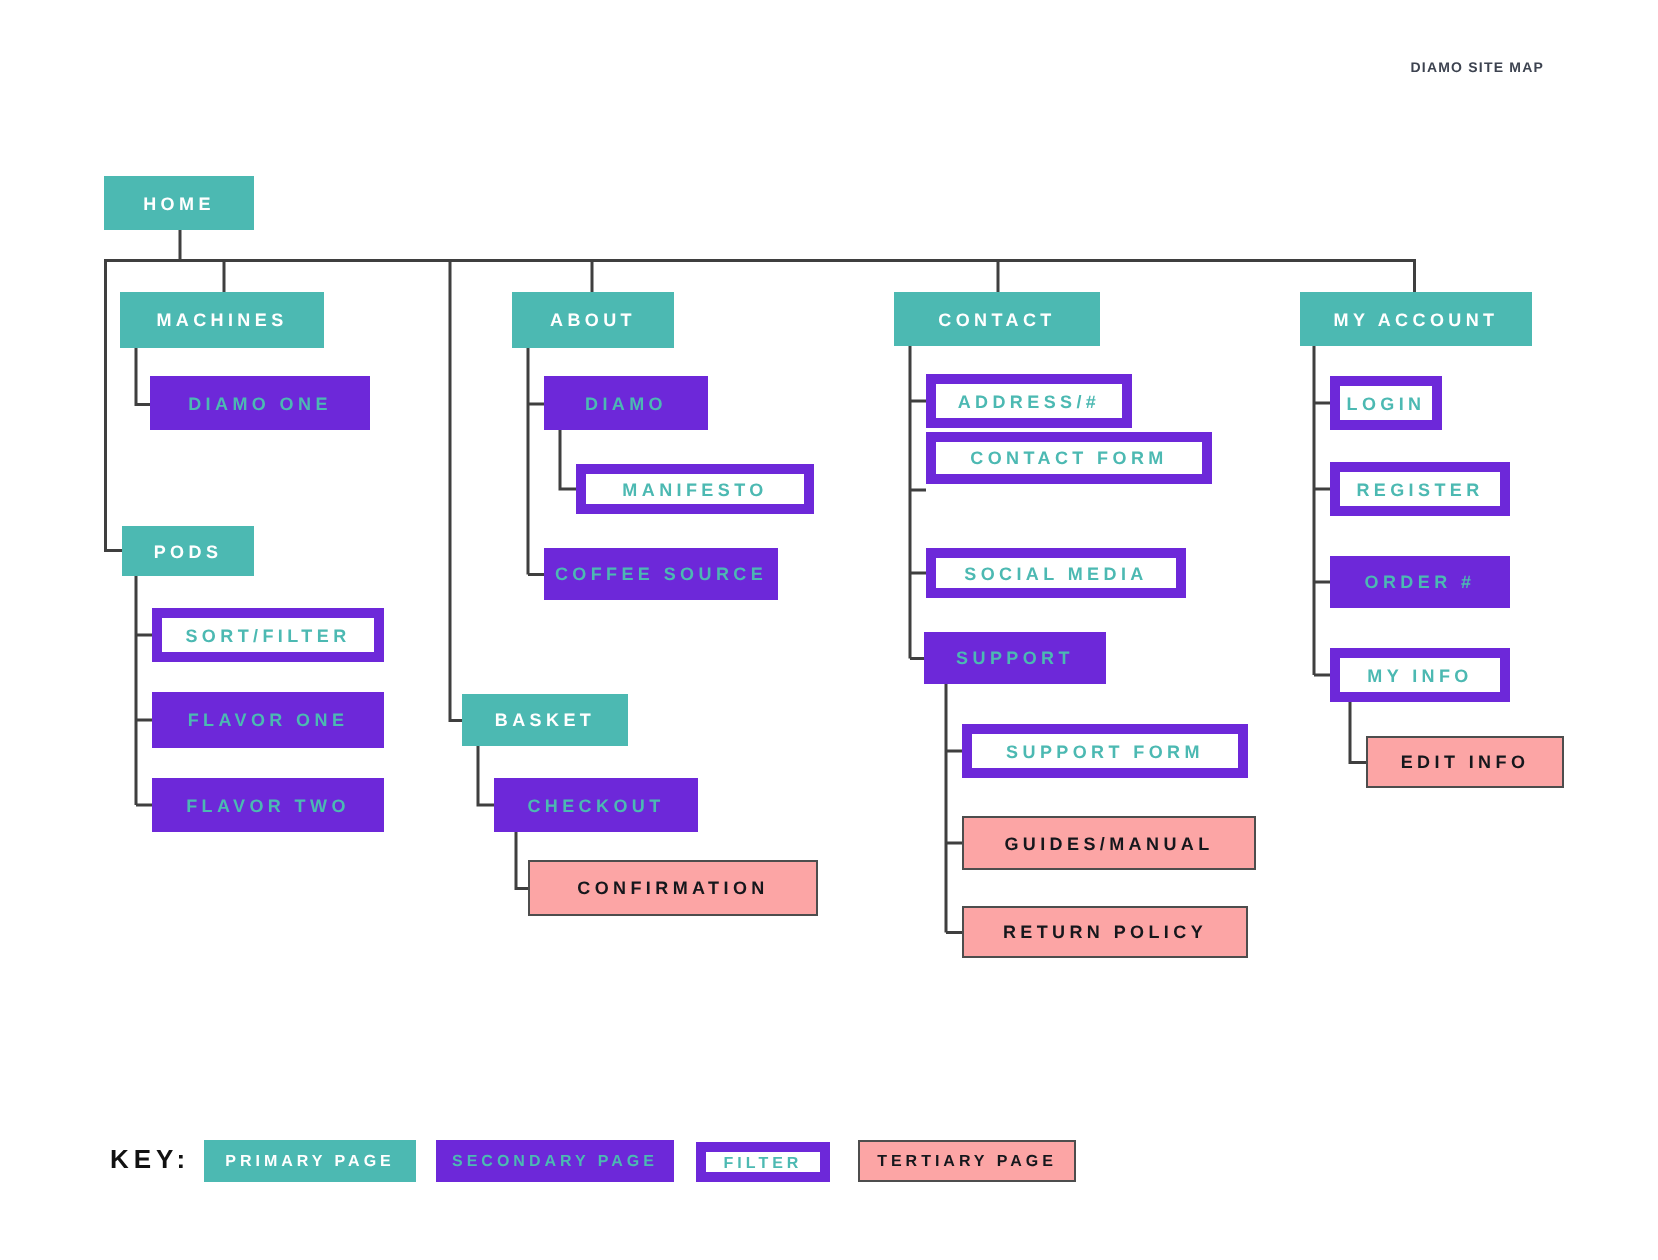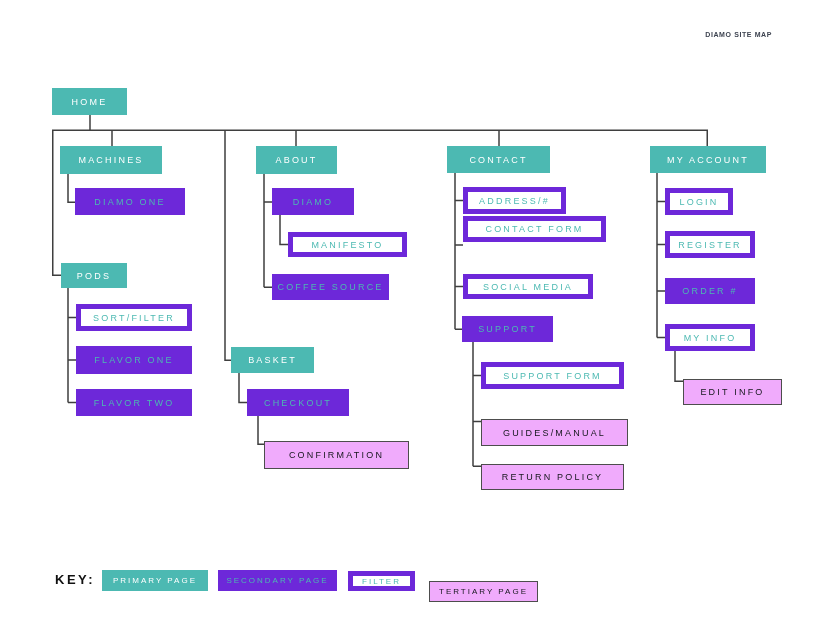--- a/index.html
+++ b/index.html
@@ -8,26 +8,26 @@
     font-family:"Liberation Sans",sans-serif;
   }
   .map-title{
     position:absolute;top:31px;right:57px;
     font-size:7px;font-weight:bold;letter-spacing:.6px;color:#3d4350;
   }
   svg.wires{position:absolute;left:0;top:0;}
   .node{
     position:absolute;box-sizing:border-box;
     display:flex;align-items:center;justify-content:center;
-    font-size:9px;font-weight:normal;letter-spacing:2.2px;white-space:nowrap;
+    font-size:9px;font-weight:bold;letter-spacing:2.2px;white-space:nowrap;
   }
   .primary{background:#4cb9b2;color:#ffffff;}
   .secondary{background:#6d28d9;color:#4cb9b2;}
   .content{background:#ffffff;border:5px solid #6d28d9;color:#4cb9b2;}
-  .tertiary{background:#f0abfc;border:1.5px solid #4d4d4d;color:#15171c;margin-top:11px;}
+  .tertiary{background:#fca5a5;border:1.5px solid #4d4d4d;color:#15171c;}
   .key-label{
     position:absolute;left:55px;top:572px;
     font-size:13px;font-weight:bold;letter-spacing:2.5px;color:#111111;
   }
   .key-item{font-size:8px;letter-spacing:2px;}
 </style>
 </head>
 <body>
 
 <div class="stage">
@@ -79,21 +79,21 @@
   <div class="node primary" style="left:447px;top:146px;width:103px;height:27px">CONTACT</div>
   <div class="node content" style="left:463px;top:187px;width:103px;height:27px">ADDRESS/#</div>
   <div class="node content" style="left:463px;top:216px;width:143px;height:26px">CONTACT FORM</div>
   <div class="node content" style="left:463px;top:274px;width:130px;height:25px">SOCIAL MEDIA</div>
   <div class="node secondary" style="left:462px;top:316px;width:91px;height:26px">SUPPORT</div>
   <div class="node content" style="left:481px;top:362px;width:143px;height:27px">SUPPORT FORM</div>
   <div class="node tertiary" style="left:481px;top:408px;width:147px;height:27px">GUIDES/MANUAL</div>
   <div class="node tertiary" style="left:481px;top:453px;width:143px;height:26px">RETURN POLICY</div>
 
   <div class="node primary" style="left:650px;top:146px;width:116px;height:27px">MY ACCOUNT</div>
-  <div class="node content" style="left:665px;top:188px;width:68px;height:27px">LOGIN</div>
+  <div class="node content" style="left:665px;top:188px;width:56px;height:27px">LOGIN</div>
   <div class="node content" style="left:665px;top:231px;width:90px;height:27px">REGISTER</div>
   <div class="node secondary" style="left:665px;top:278px;width:90px;height:26px">ORDER #</div>
   <div class="node content" style="left:665px;top:324px;width:90px;height:27px">MY INFO</div>
   <div class="node tertiary" style="left:683px;top:368px;width:99px;height:26px">EDIT INFO</div>
 
   <div class="key-label">KEY:</div>
   <div class="node key-item primary" style="left:102px;top:570px;width:106px;height:21px">PRIMARY PAGE</div>
   <div class="node key-item secondary" style="left:218px;top:570px;width:119px;height:21px">SECONDARY PAGE</div>
   <div class="node key-item content" style="left:348px;top:571px;width:67px;height:20px">FILTER</div>
   <div class="node key-item tertiary" style="left:429px;top:570px;width:109px;height:21px">TERTIARY PAGE</div>

